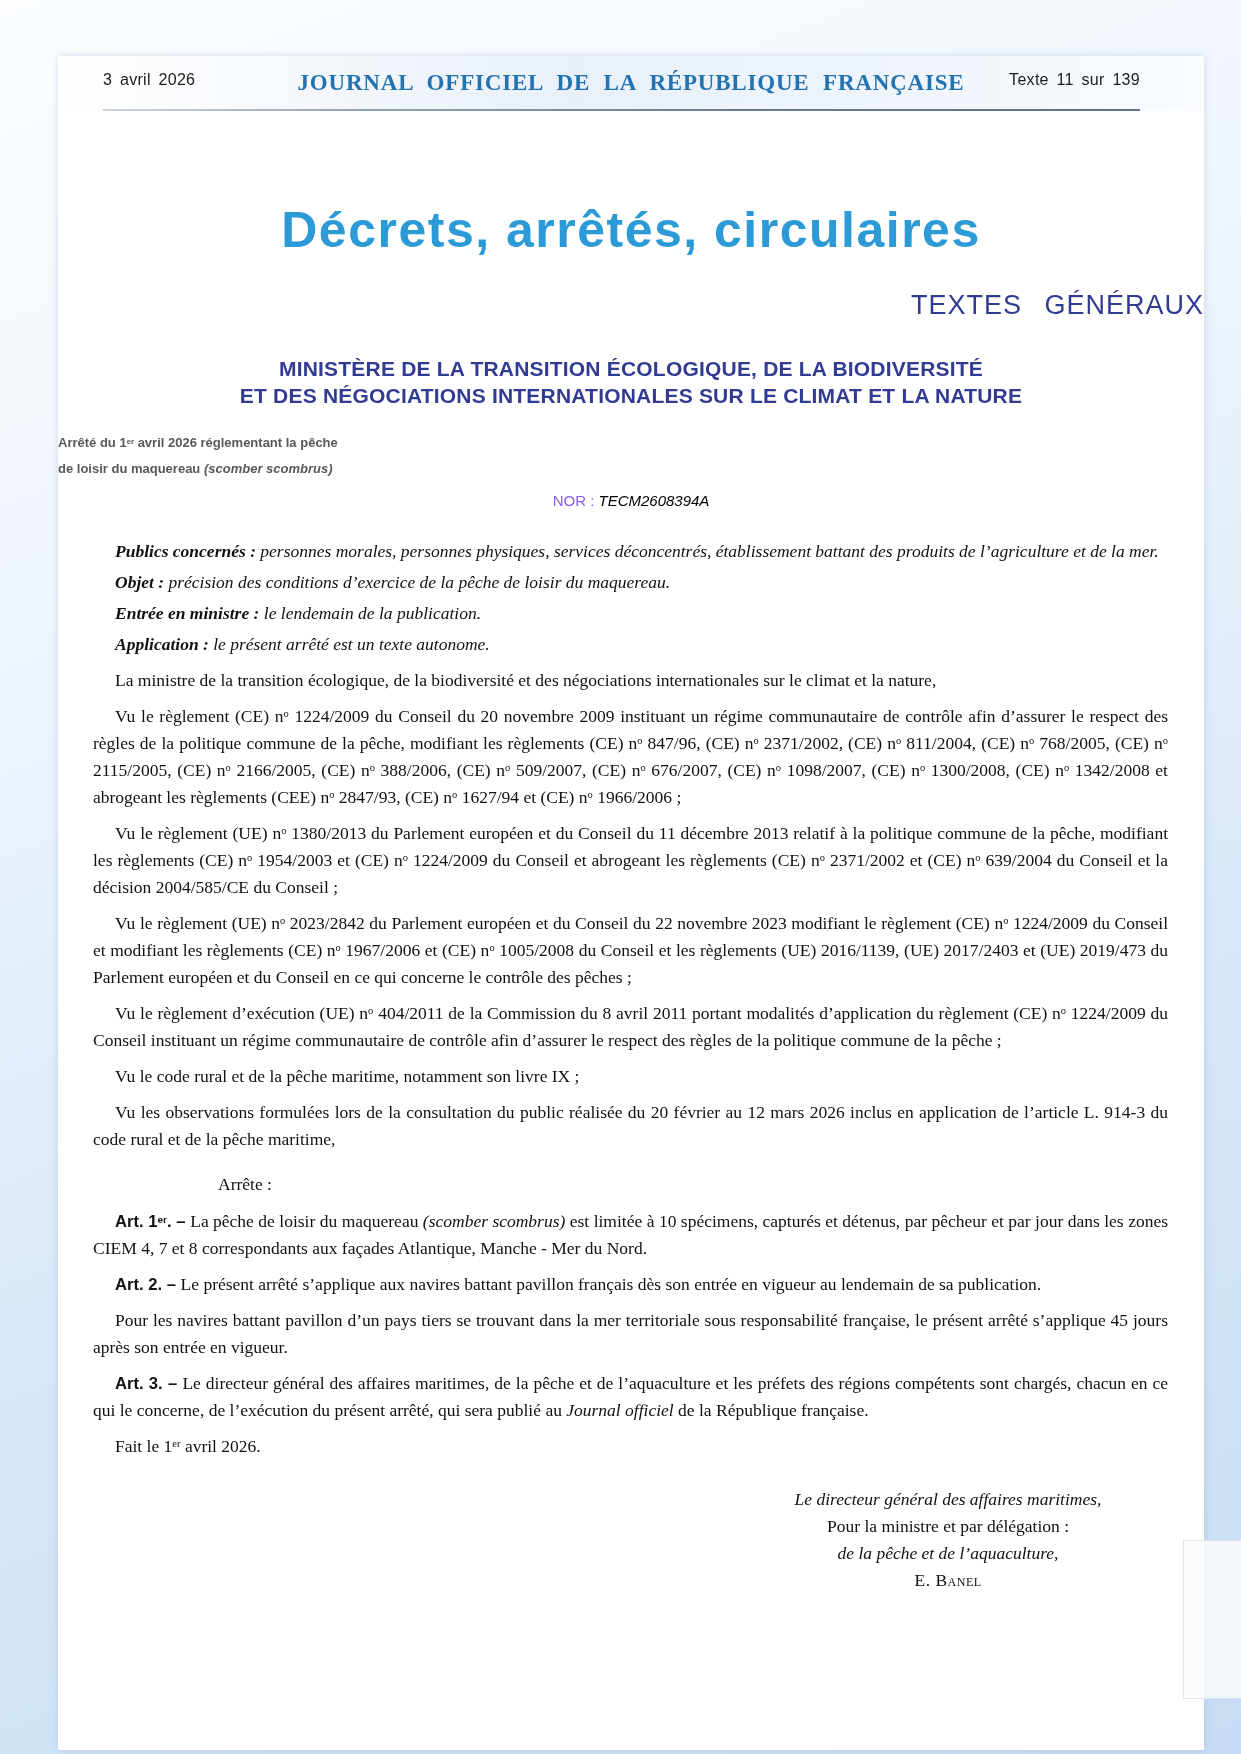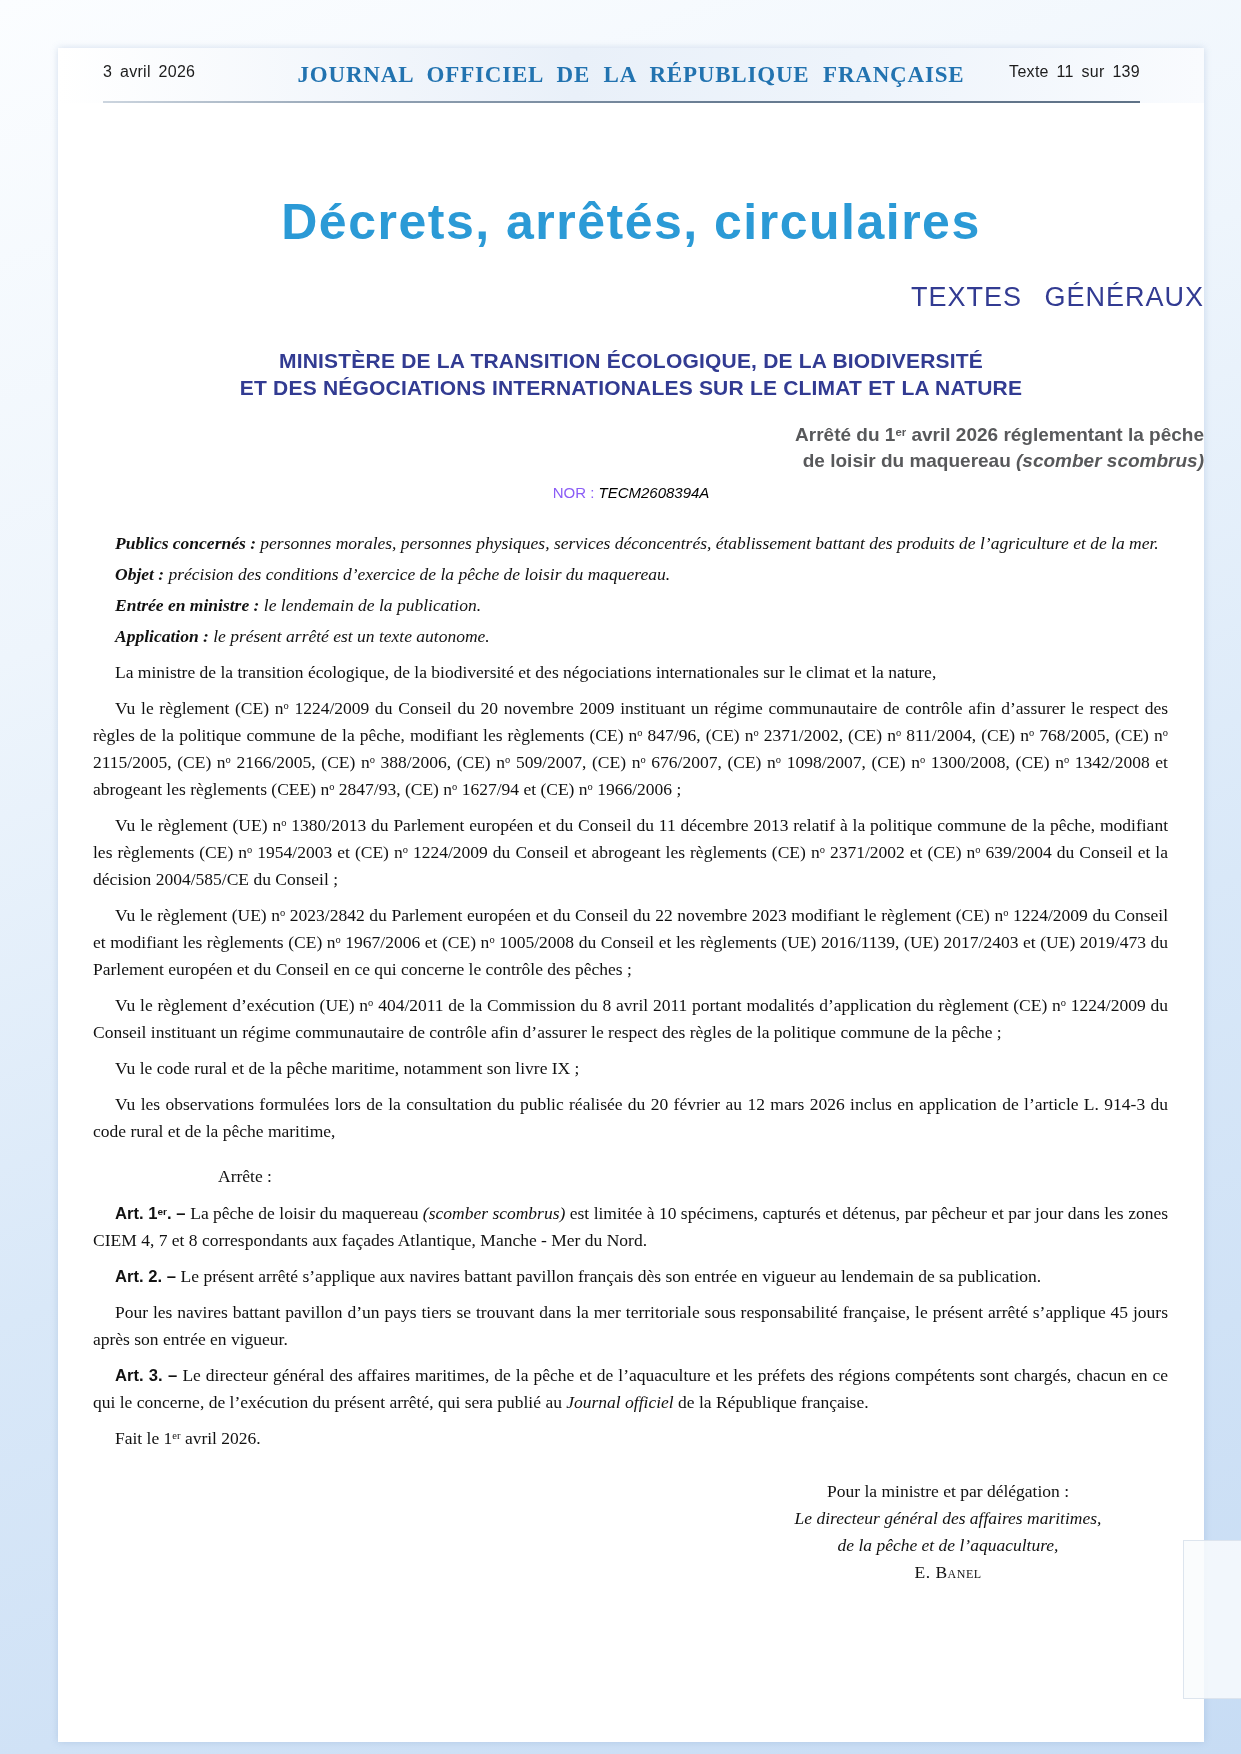--- a/index.html
+++ b/index.html
@@ -2,21 +2,21 @@
 <html lang="fr"><head>
 <meta charset="utf-8">
 <style>
   html,body{margin:0;padding:0;}
   body{
     width:1241px;height:1754px;position:relative;overflow:hidden;
     background:linear-gradient(160deg,#fbfdff 0%,#eef5fc 30%,#d9e8f8 60%,#c7dcf4 100%);
     font-family:"Liberation Serif","DejaVu Serif",serif;color:#111;
   }
   .page{
-    position:absolute;left:58px;top:48px;width:1146px;height:1694px;
+    position:absolute;left:58px;top:56px;width:1146px;height:1694px;
     background:#ffffff;box-shadow:0 0 7px rgba(110,145,185,.28);
   }
   
   .page-header{position:relative;padding:14px 64px 0 45px;
     background:linear-gradient(to right,rgba(255,255,255,0) 0%,#e9f0f9 45%,#eef4fb 70%,#f9fbfe 100%);}
   .hdr-row{display:flex;align-items:baseline;justify-content:space-between;
     font-family:"Liberation Sans","DejaVu Sans",sans-serif;font-size:16px;line-height:20px;}
   .hdr-date,.hdr-ref{color:#1c1c1c;letter-spacing:.3px;word-spacing:3px;}
   .hdr-journal{position:absolute;left:0;right:0;top:14px;text-align:center;
     color:#2273b0;font-weight:bold;font-size:23px;letter-spacing:.8px;word-spacing:7px;}
@@ -25,23 +25,23 @@
   
   .main-title{margin:92px 0 0;text-align:center;
     font-family:"Liberation Sans","DejaVu Sans",sans-serif;
     font-size:50px;line-height:55px;font-weight:bold;color:#2b9ad6;letter-spacing:1.5px;}
   .section-title{margin:32px 0 0;text-align:right;
     font-family:"Liberation Sans","DejaVu Sans",sans-serif;
     font-size:27px;line-height:30px;font-weight:400;color:#323b92;letter-spacing:1px;word-spacing:14px;}
   .ministry{margin:35px 0 0;text-align:center;
     font-family:"Liberation Sans","DejaVu Sans",sans-serif;
     font-size:21px;line-height:27px;font-weight:bold;color:#323b92;letter-spacing:.2px;}
-  .act-title{margin:21px 0 0;text-align:right;
+  .act-title{margin:21px 0 0;text-align:left;
     font-family:"Liberation Sans","DejaVu Sans",sans-serif;
-    font-size:19px;line-height:26px;font-weight:bold;color:#58595b;}
+    font-size:13px;line-height:26px;font-weight:bold;color:#58595b;}
   .nor{margin:10px 0 0;text-align:center;
     font-family:"Liberation Sans","DejaVu Sans",sans-serif;font-size:15px;line-height:18px;}
   .nor-label{color:#8b5cf6;}
   .nor-value{color:#000000;font-style:italic;}
   
   .content{margin:28px 36px 0 35px;font-size:17.5px;line-height:27px;text-align:justify;}
   .content p{margin:0;text-indent:22px;}
   p.preamble{margin:4px 0;font-style:italic;}
   p.para{margin:9px 0;}
   p.arrete{margin:18px 0 10px;padding-left:125px;text-indent:0;text-align:left;}
@@ -105,22 +105,22 @@
     <p class="arrete">Arrête :</p>
 
     <p class="para"><span class="b sans">Art. 1<sup>er</sup>. – </span><span>La pêche de loisir du maquereau </span><span class="i">(scomber scombrus) </span><span>est limitée à 10 spécimens, capturés et détenus, par pêcheur et par jour dans les zones CIEM 4, 7 et 8 correspondants aux façades Atlantique, Manche - Mer du Nord.</span></p>
     <p class="para"><span class="b sans">Art. 2. – </span><span>Le présent arrêté s’applique aux navires battant pavillon français dès son entrée en vigueur au lendemain de sa publication.</span></p>
     <p class="para"><span>Pour les navires battant pavillon d’un pays tiers se trouvant dans la mer territoriale sous responsabilité française, le présent arrêté s’applique 45 jours après son entrée en vigueur.</span></p>
     <p class="para"><span class="b sans">Art. 3. – </span><span>Le directeur général des affaires maritimes, de la pêche et de l’aquaculture et les préfets des régions compétents sont chargés, chacun en ce qui le concerne, de l’exécution du présent arrêté, qui sera publié au </span><span class="i">Journal officiel</span><span> de la République française.</span></p>
 
     <p class="para">Fait le 1<sup>er</sup> avril 2026.</p>
 
     <div class="sig">
+      <div><span class="i">Le directeur général des affaires maritimes,</span></div>
       <div>Pour la ministre et par délégation :</div>
-      <div><span class="i">Le directeur général des affaires maritimes,</span></div>
       <div><span class="i">de la pêche et de l’aquaculture,</span></div>
       <div><span class="sc">E. Banel</span></div>
     </div>
   </div>
 
 </div>
 
 <div class="corner-artifact"></div>
 
 </body></html>

